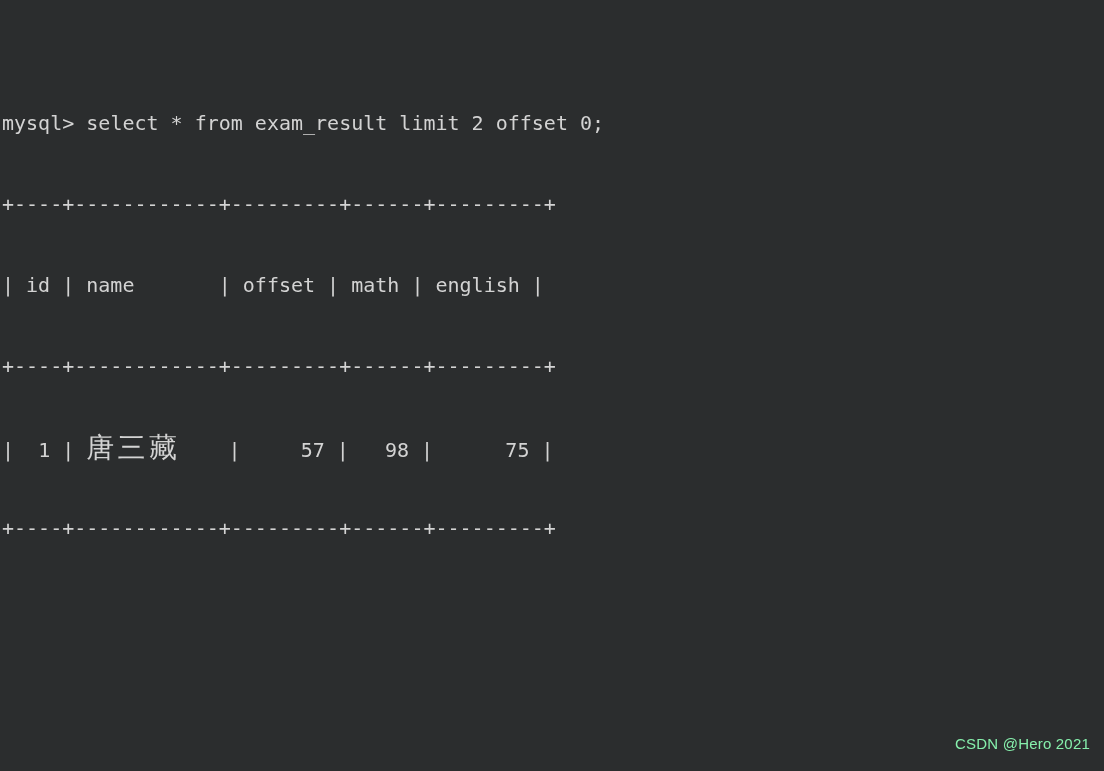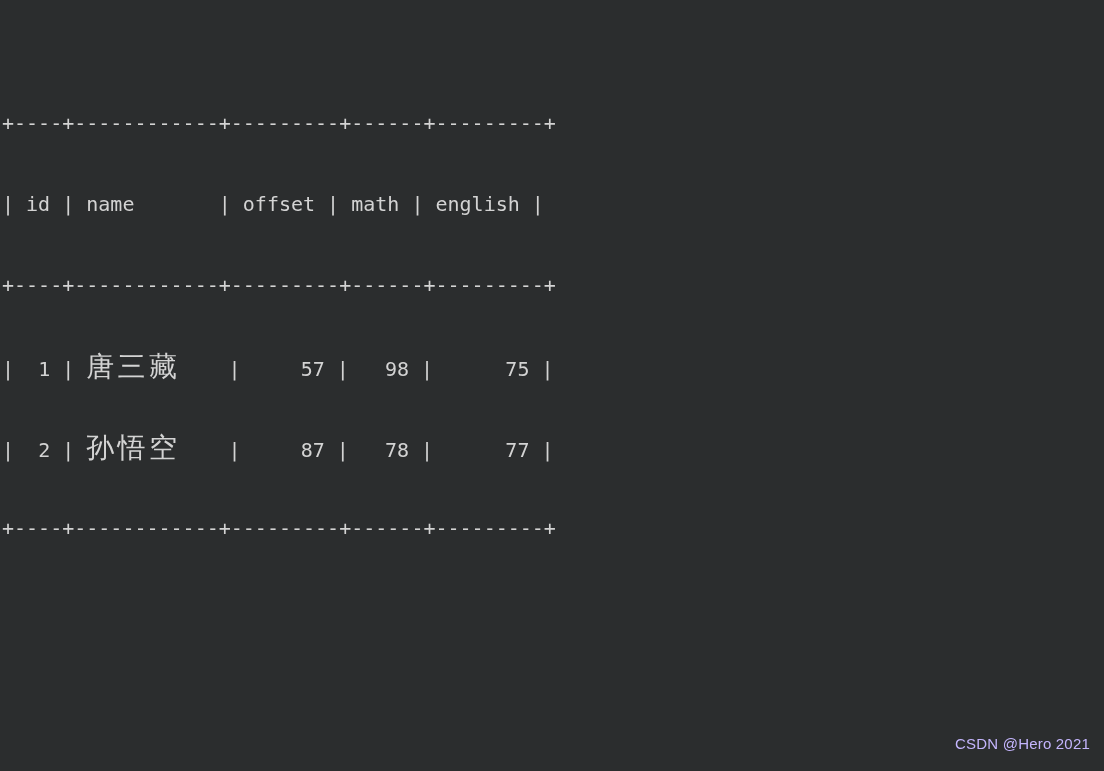--- a/index.html
+++ b/index.html
@@ -37,36 +37,36 @@
     font-family: "DejaVu Sans", "Liberation Sans", sans-serif;
     font-size: 28px;
     letter-spacing: 3.3px;
   }
   #watermark {
     position: absolute;
     right: 14px;
     bottom: 14px;
     font-family: "Liberation Sans", "DejaVu Sans", sans-serif;
     font-size: 15px;
-    color: #c4b5fd;
+    color: #86efac;
     letter-spacing: 0.2px;
   }
 </style>
 </head>
 <body>
 
 <div id="terminal">
   <div id="screen">
 
     
+    <div class="line"><span>mysql&gt; </span><span>select * from exam_result limit 2 offset 0;</span></div>
     <div class="line">+----+------------+---------+------+---------+</div>
     <div class="line">| id | name       | offset | math | english |</div>
     <div class="line">+----+------------+---------+------+---------+</div>
     <div class="line"><span>|</span><span>  1</span><span> | </span><span class="cjk">唐三藏</span><span>    </span><span>|</span><span>     57</span><span> |</span><span>   98</span><span> |</span><span>      75</span><span> |</span></div>
-    <div class="line"><span>|</span><span>  2</span><span> | </span><span class="cjk">孙悟空</span><span>    </span><span>|</span><span>     87</span><span> |</span><span>   78</span><span> |</span><span>      77</span><span> |</span></div>
     <div class="line">+----+------------+---------+------+---------+</div>
     <div class="line blank">&nbsp;</div>
 
     
     
     
     
     
     
     

